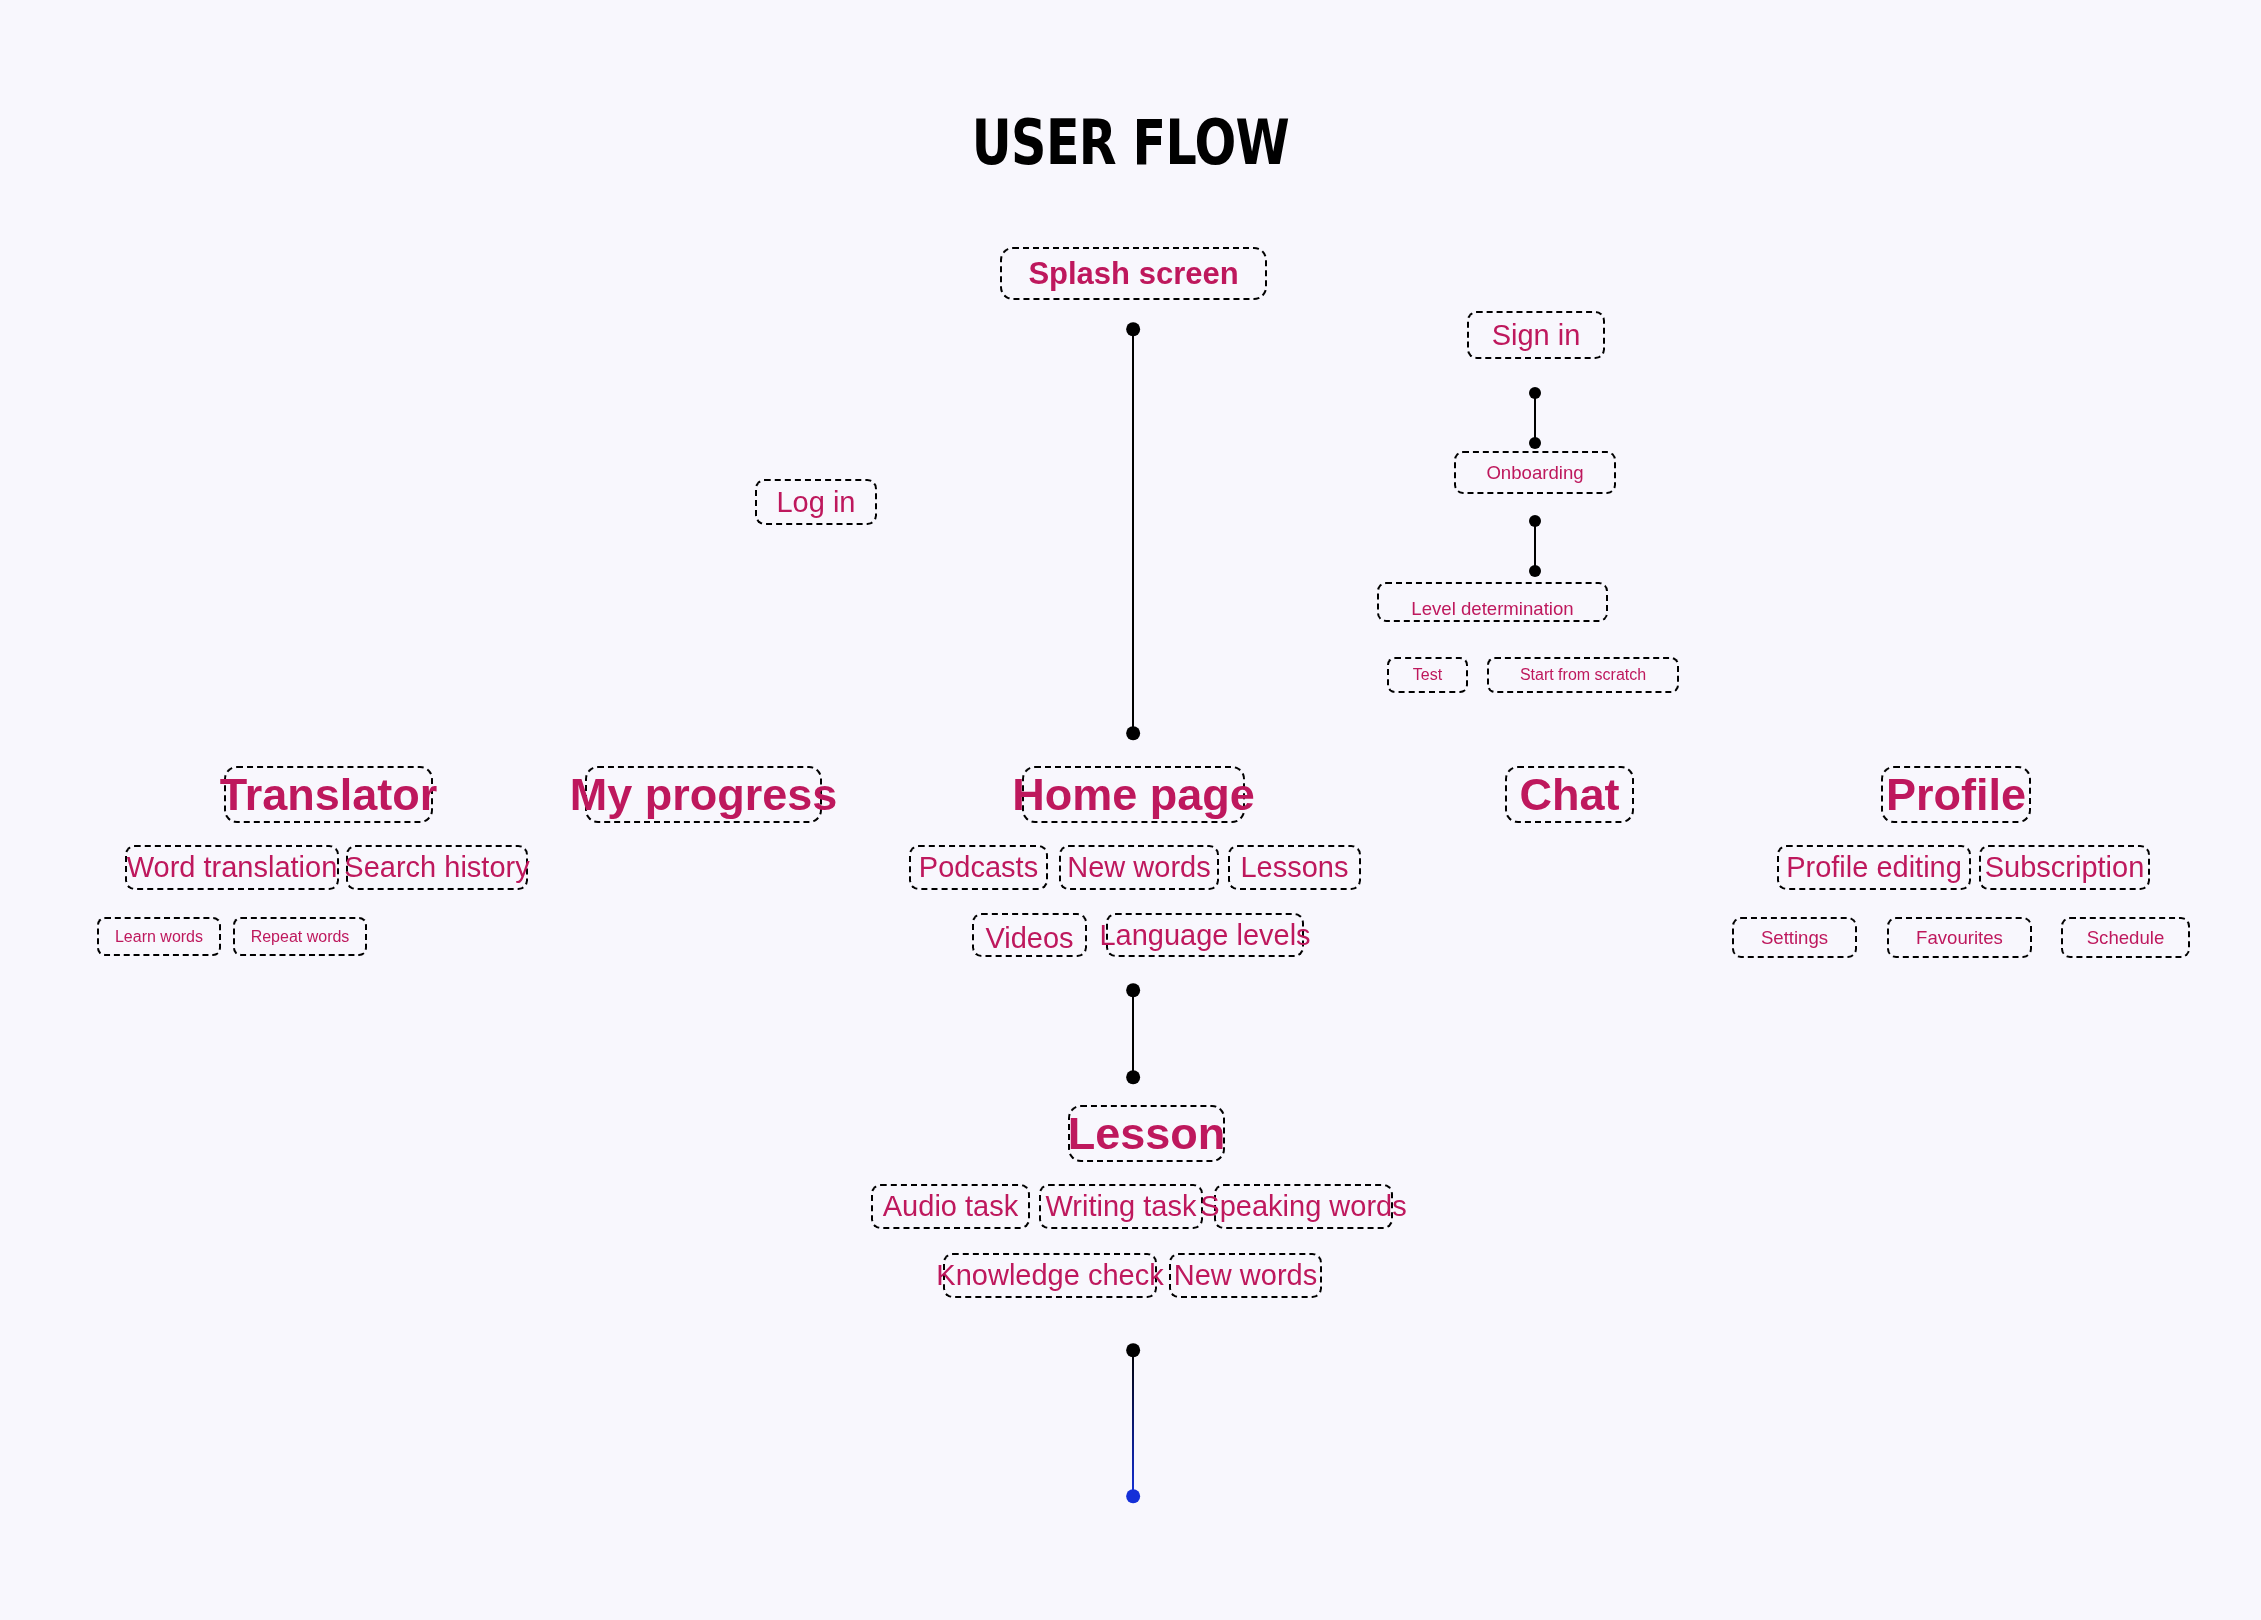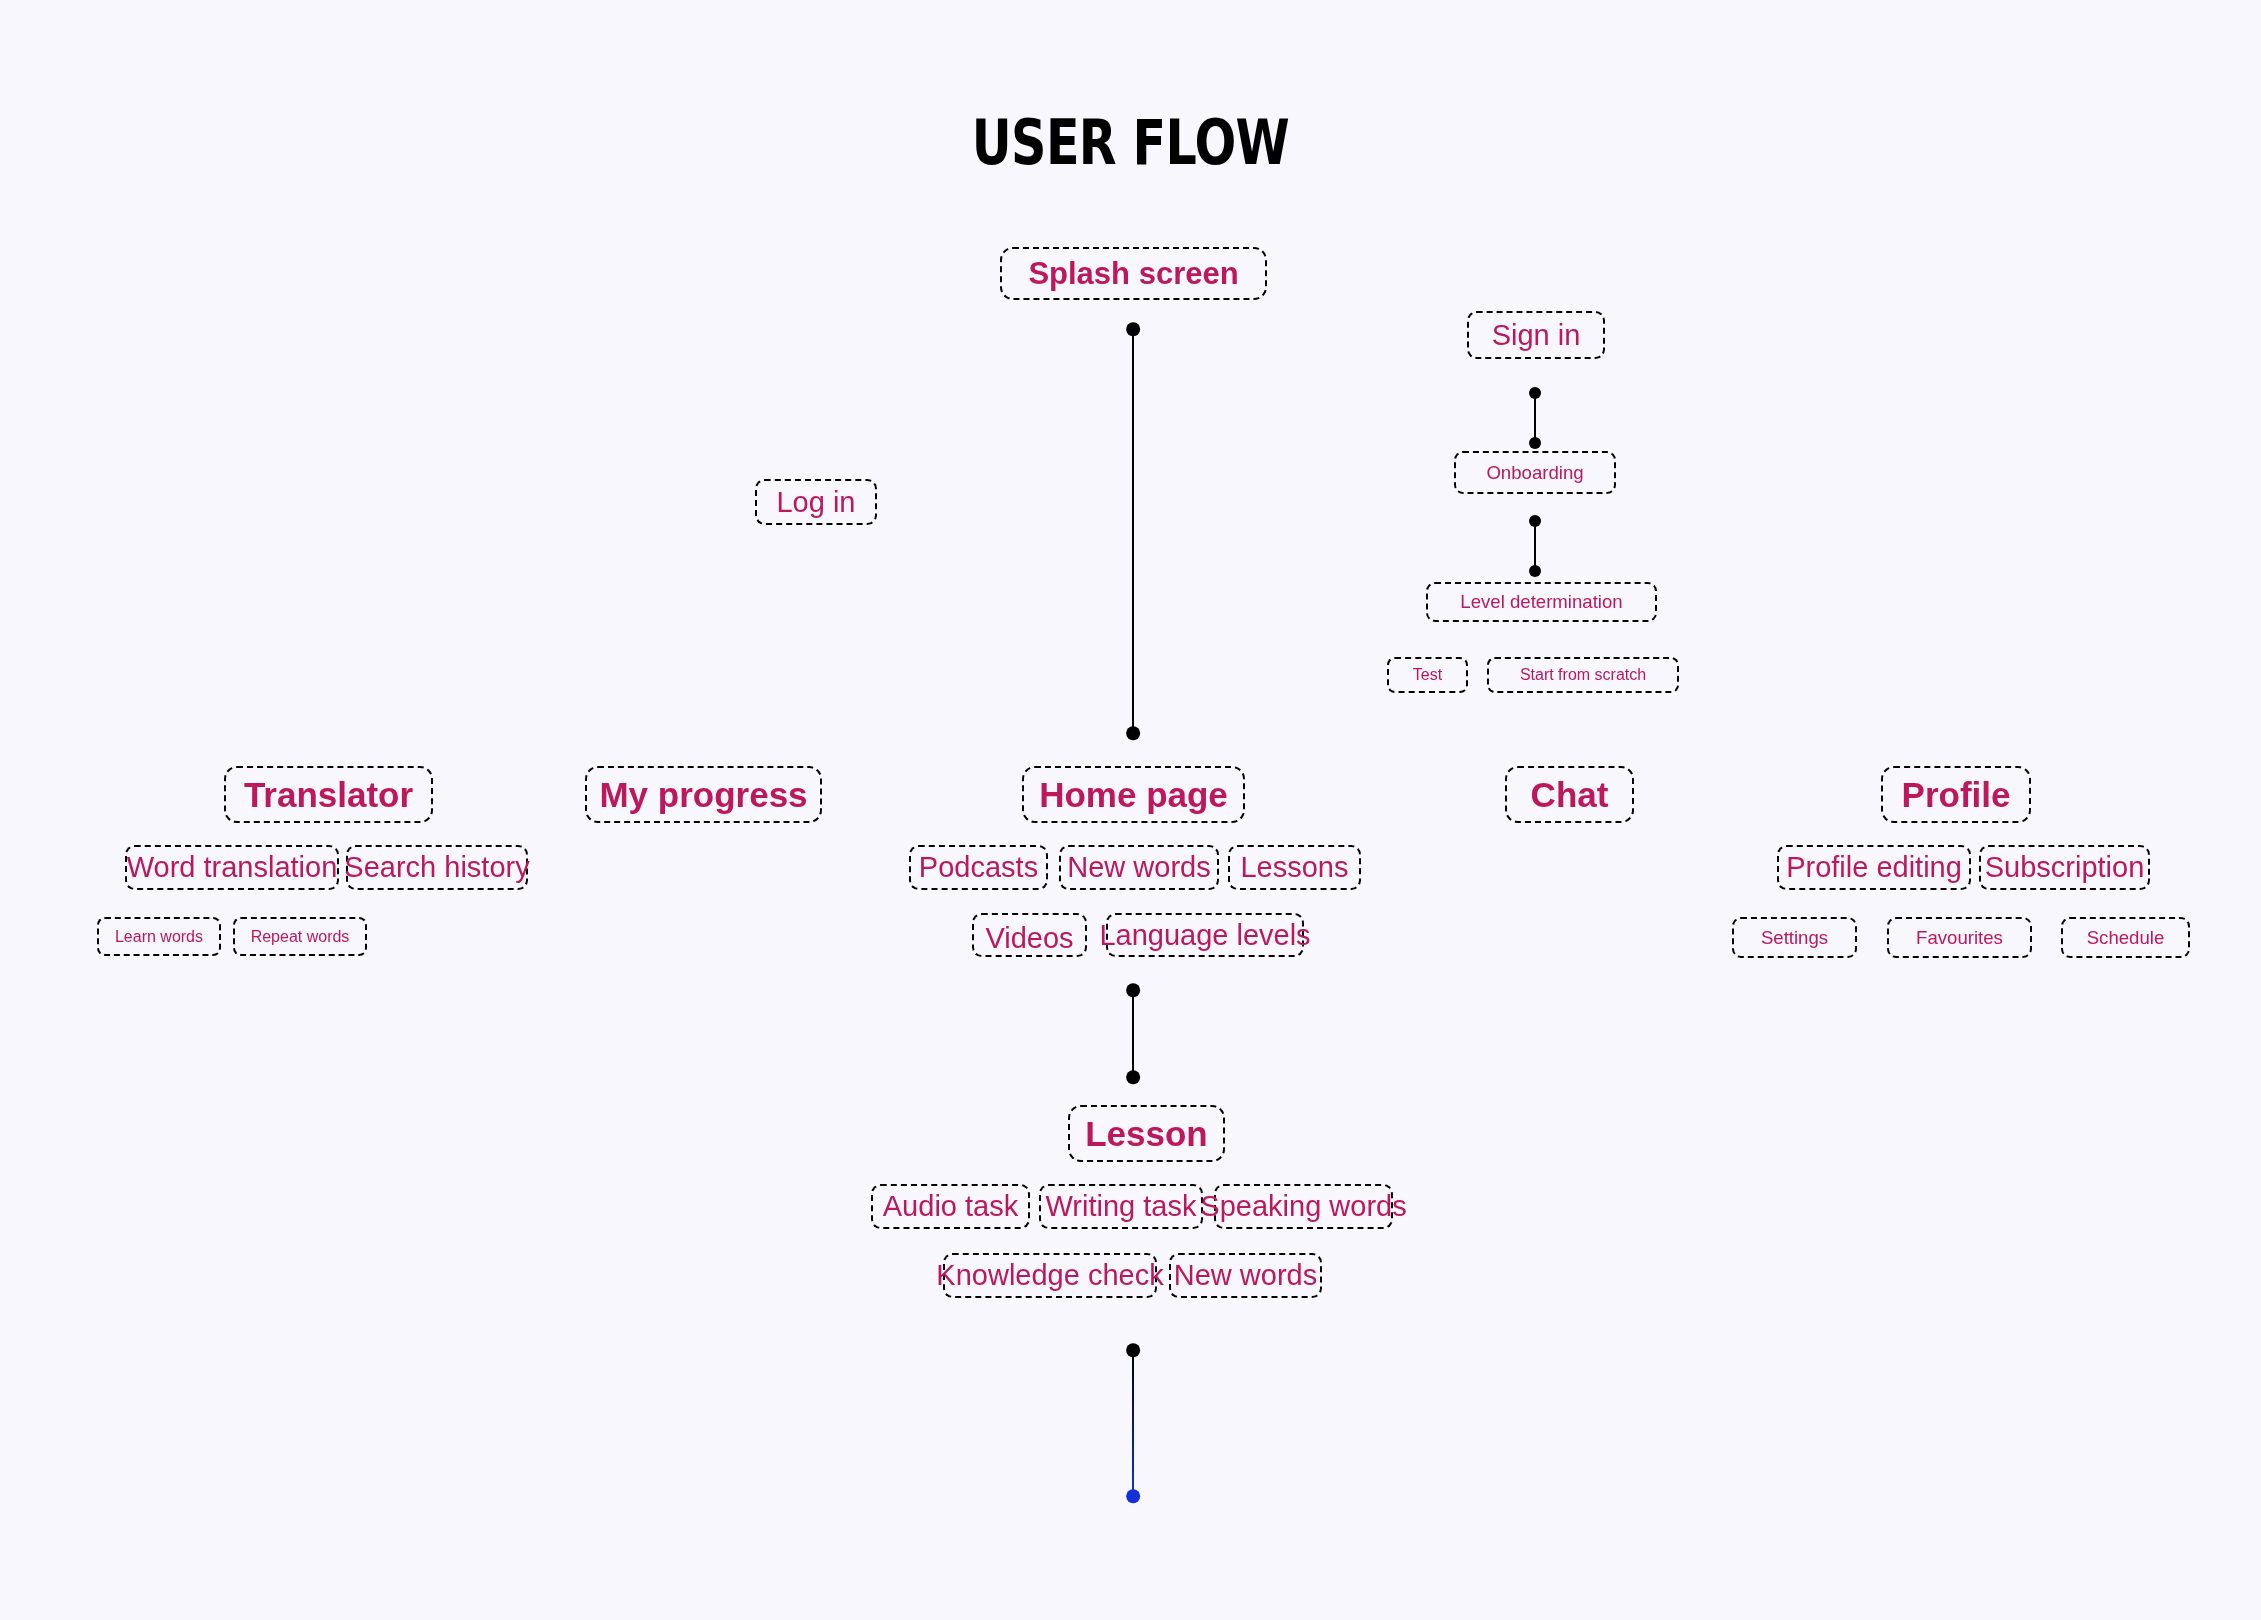--- a/index.html
+++ b/index.html
@@ -46,21 +46,21 @@
     display: flex;
     align-items: center;
     justify-content: center;
     color: #be185d;
     white-space: nowrap;
     text-align: center;
   }
 
   
   .node.n-xl {
-    font-size: 35px;
+    font-size: 45px;
     font-weight: 700;
     border-radius: 13px;
   }
 
   
   .node.n-lg {
     font-size: 31px;
     font-weight: 700;
     border-radius: 13px;
   }
@@ -134,21 +134,21 @@
   <div class="dot sm" style="left:1535px; top:443px;"></div>
 
   <div class="node n-sm" style="left:1454px; top:451px; width:162px; height:43px;">
     <span>Onboarding</span>
   </div>
 
   <div class="connector" style="left:1534px; top:521px; height:50px;"></div>
   <div class="dot sm" style="left:1535px; top:521px;"></div>
   <div class="dot sm" style="left:1535px; top:571px;"></div>
 
-  <div class="node n-sm" style="left:1426px; top:582px; width:231px; height:40px;">
+  <div class="node n-sm" style="left:1377px; top:582px; width:231px; height:40px;align-items:flex-end;">
     <span>Level determination</span>
   </div>
 
   <div class="node n-xs" style="left:1387px; top:657px; width:81px; height:36px;">
     <span>Test</span>
   </div>
 
   <div class="node n-xs" style="left:1487px; top:657px; width:192px; height:36px;">
     <span>Start from scratch</span>
   </div>

